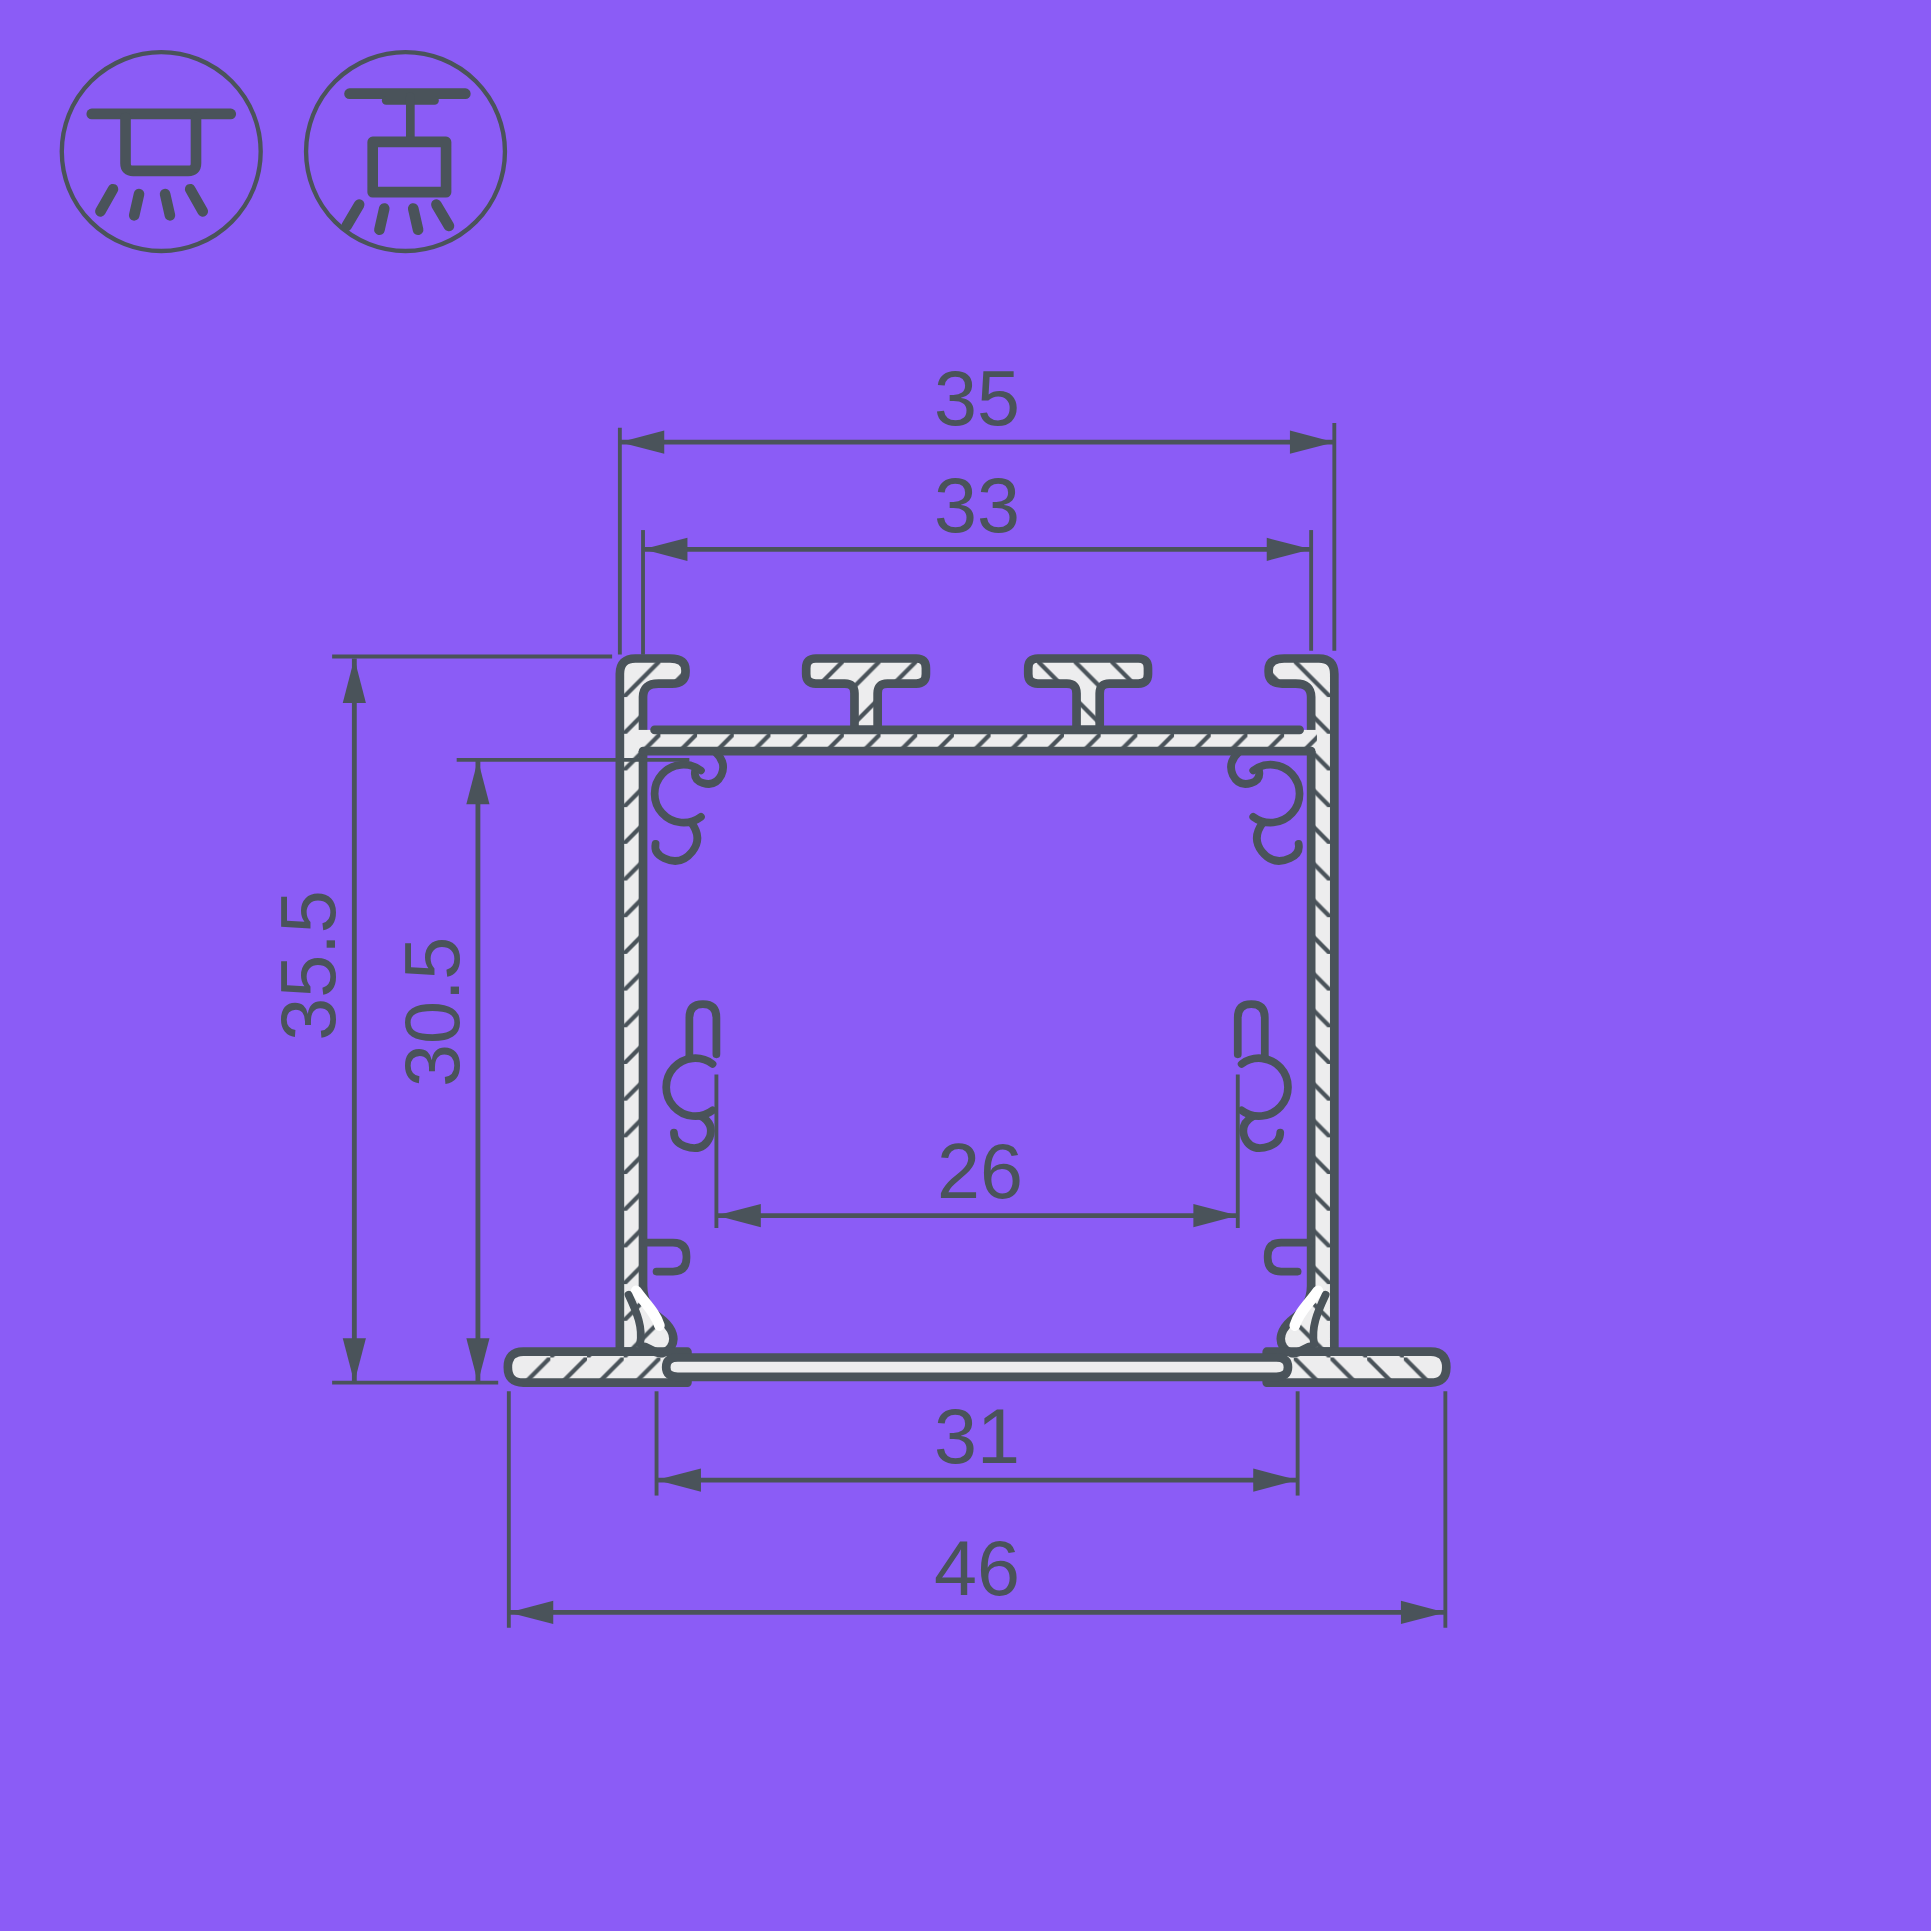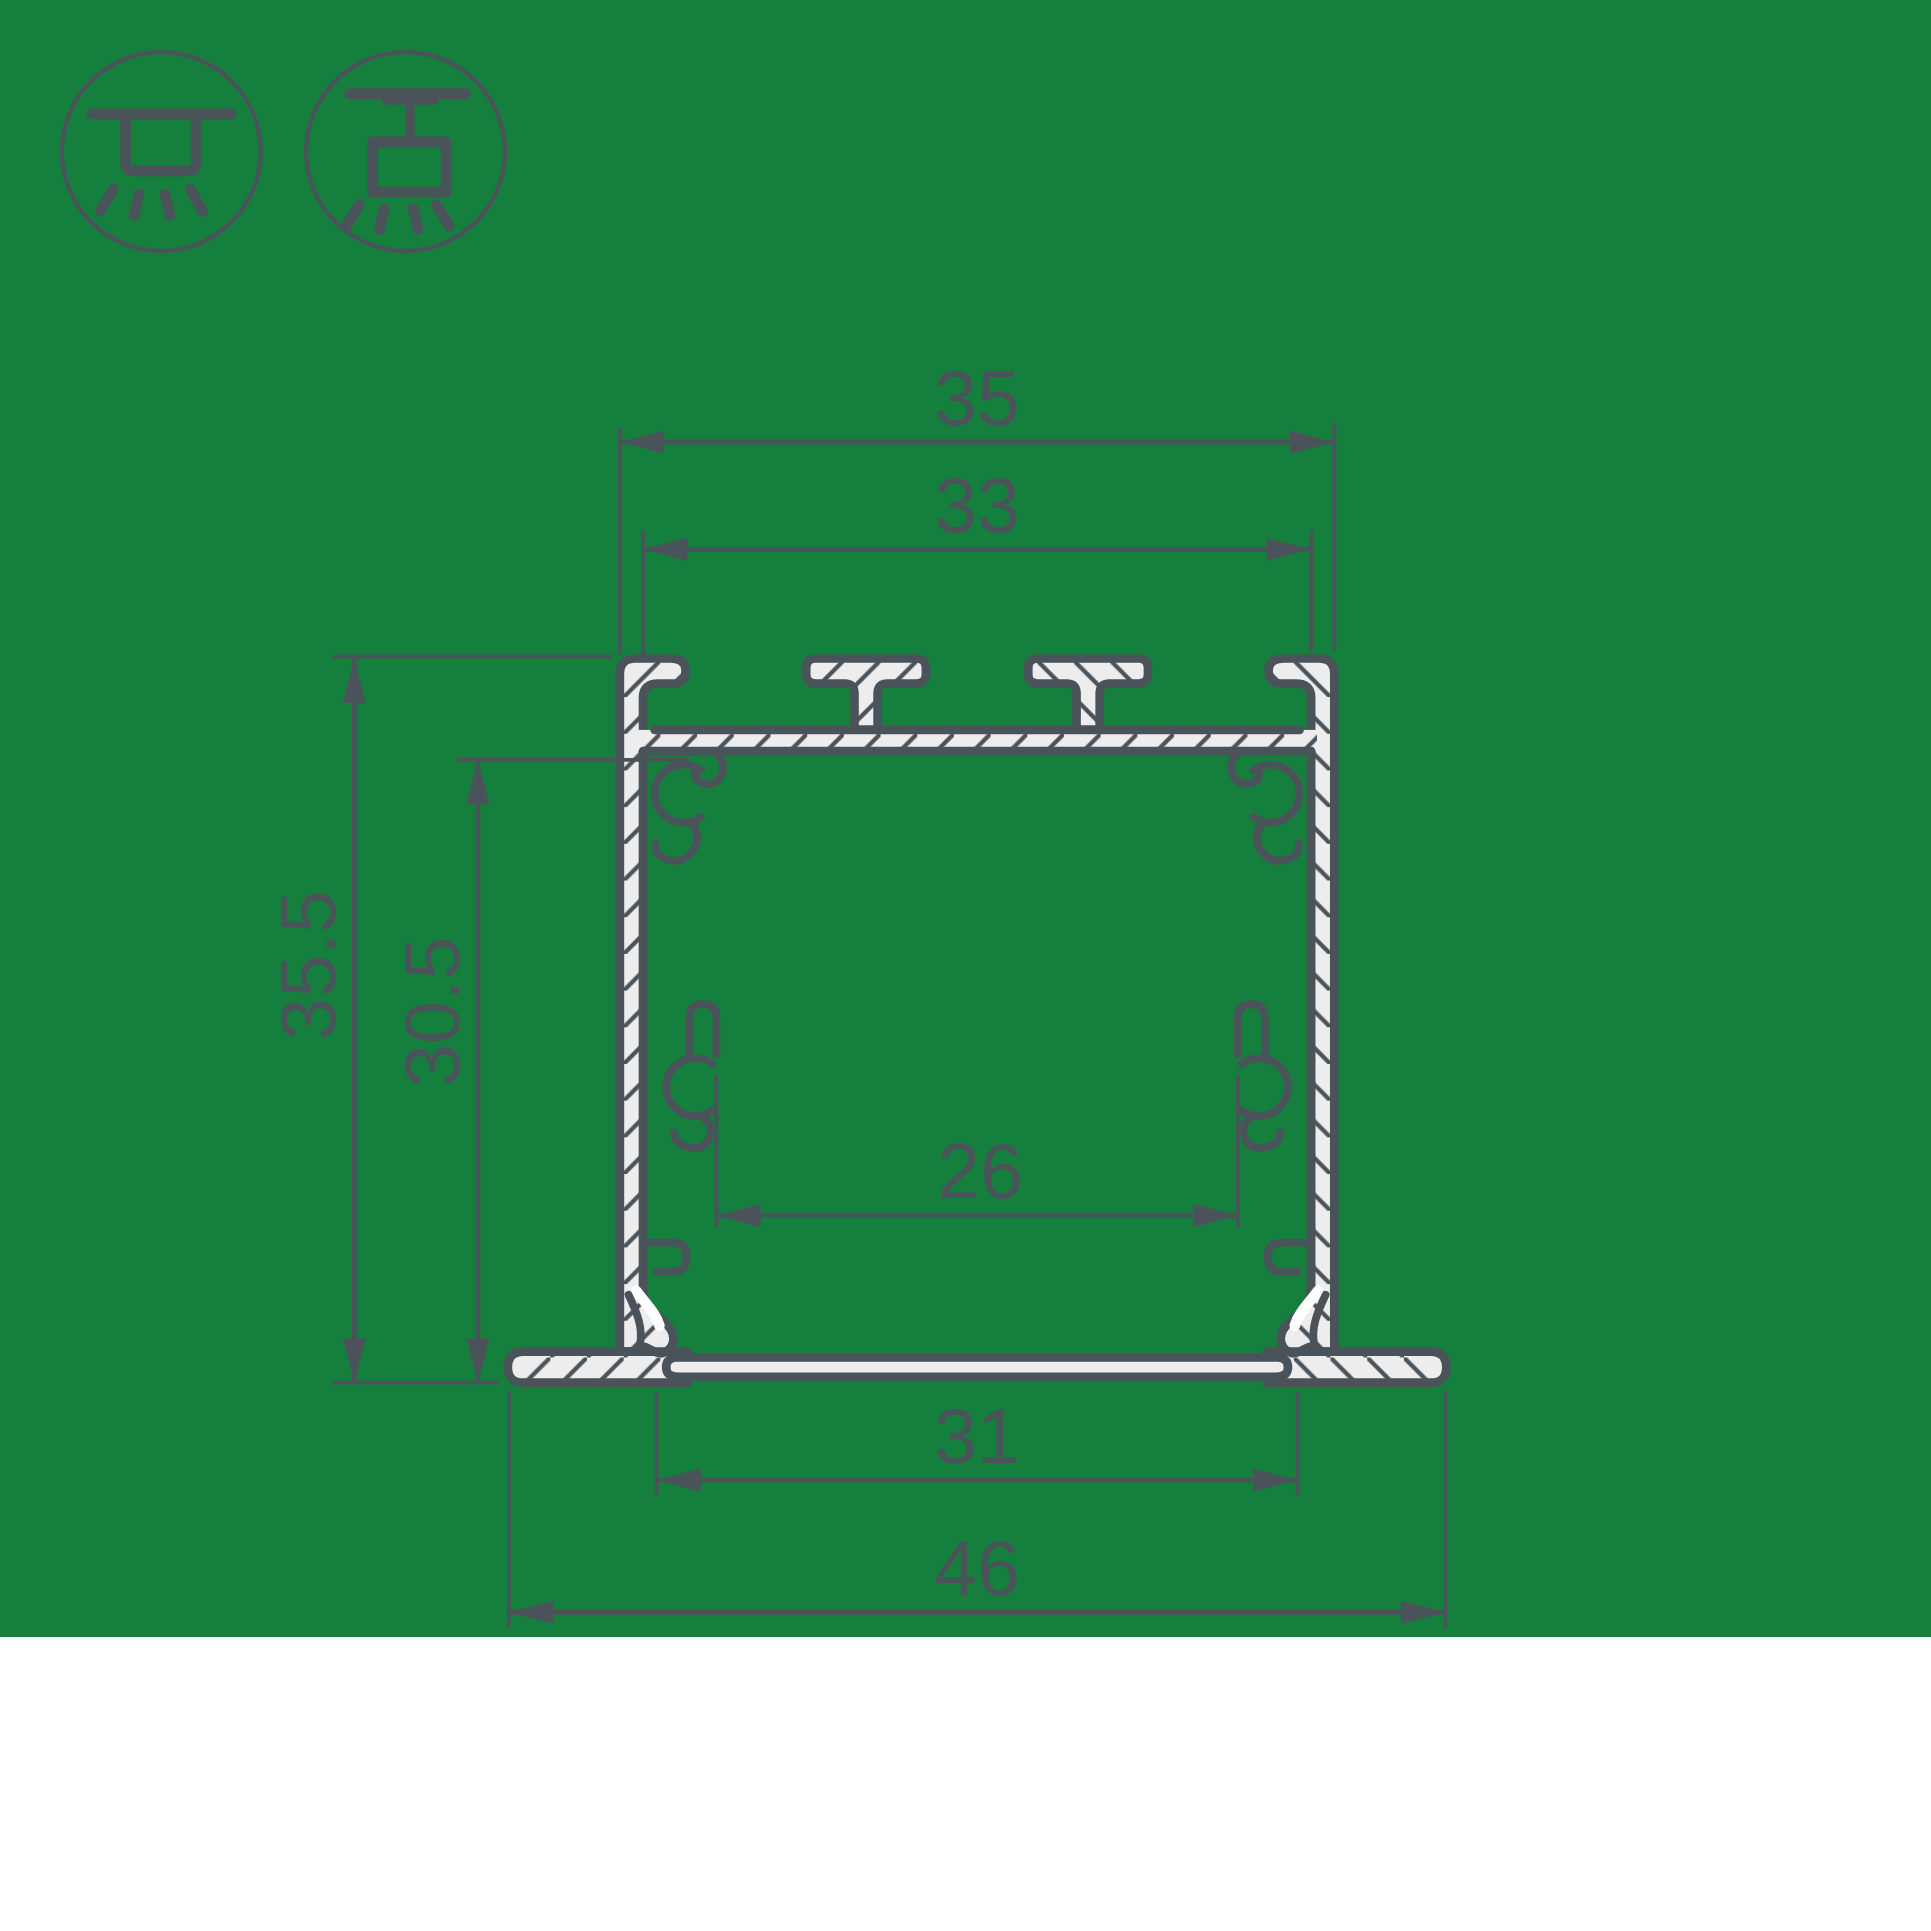--- a/index.html
+++ b/index.html
@@ -1,16 +1,16 @@
 <!DOCTYPE html>
 <html><head>
 <meta charset="utf-8">
 <style>
   html,body{margin:0;padding:0;background:#ffffff;}
-  .canvas{width:1931px;height:1637px;background:#15803d;position:relative;overflow:hidden;}
+  .canvas{width:1931px;height:1931px;background:#8b5cf6;position:relative;overflow:hidden;}
   svg{display:block;}
   .body{fill:#ededee;}
   .hatch{fill:url(#hatchP);}
   .line{fill:none;stroke:#4a535a;stroke-width:9;stroke-linejoin:round;stroke-linecap:round;}
   .clip{fill:none;stroke:#4a535a;stroke-width:8;stroke-linejoin:round;stroke-linecap:round;}
   .gap{fill:none;stroke:#ffffff;stroke-width:11;stroke-linecap:round;}
   .dim{fill:none;stroke:#4a535a;stroke-width:5;}
   .ext{fill:none;stroke:#4a535a;stroke-width:4;}
   .dimtext{font-family:"Liberation Sans",sans-serif;font-size:80px;fill:#4a535a;text-anchor:middle;}
   .icirc{fill:none;stroke:#4a535a;stroke-width:4.5;}

